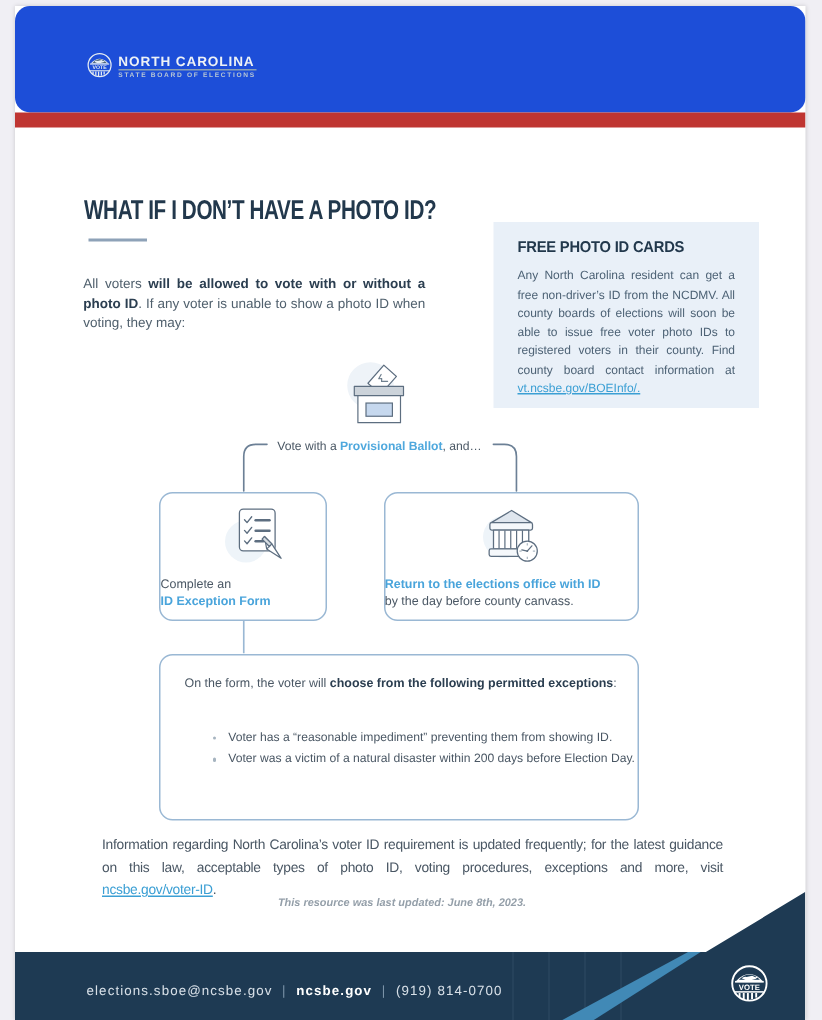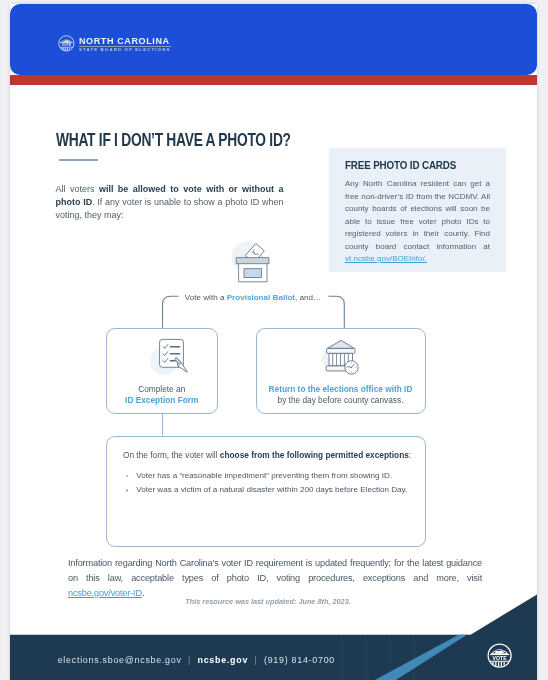--- a/index.html
+++ b/index.html
@@ -31,26 +31,26 @@
 
   
   .flowtext{position:absolute;left:0;top:289px;width:486px;text-align:center;font-size:8.1px;color:#4a5764;white-space:nowrap;}
   .flowtext b{color:#4fa8dd;font-weight:700;}
 
   .box{position:absolute;border:1px solid #9ab8d4;border-radius:9px;box-sizing:border-box;}
   .boxA{left:96px;top:323.5px;width:111.5px;height:86.5px;}
   .boxB{left:245.5px;top:323.5px;width:170px;height:86.5px;}
   .boxC{left:95.5px;top:431.5px;width:320px;height:111px;}
 
-  .boxlabel{position:absolute;left:0;width:100%;text-align:center;font-size:8.3px;line-height:11.8px;color:#4a5764;}
+  .boxlabel{position:absolute;left:0;width:100%;text-align:left;font-size:8.3px;line-height:11.8px;color:#4a5764;}
   .boxlabel .hl{color:#49a4db;font-weight:700;}
 
   .exc-title{position:absolute;left:16.5px;top:13px;font-size:8.3px;color:#4a5764;white-space:nowrap;}
   .exc-title b{color:#2b3e50;font-weight:700;}
-  .exc-list{position:absolute;left:19.5px;top:32px;margin:0;padding:0;list-style:none;}
+  .exc-list{position:absolute;left:19.5px;top:32px;margin:16px;padding:0;list-style:none;}
   .exc-list li{font-size:8.1px;color:#4a5764;line-height:14.6px;padding-left:10.2px;position:relative;white-space:nowrap;}
   .exc-list li::before{content:"";position:absolute;left:0;top:6.4px;width:2.1px;height:2.1px;border-radius:50%;background:#a6b4c0;}
 
   .foot-note{position:absolute;left:58px;top:552px;margin:0;width:414px;font-size:9.2px;letter-spacing:-0.18px;line-height:15.0px;color:#4a5764;text-align:justify;}
   .foot-note a{color:#3b9fd4;text-decoration:underline;white-space:nowrap;}
   .updated{position:absolute;left:0;top:593px;width:516px;text-align:center;font-size:7.3px;font-style:italic;color:#949fa9;white-space:nowrap;font-weight:bold;}
 
 
   
   .connect{position:absolute;left:0;top:0;width:527px;height:676px;pointer-events:none;}

